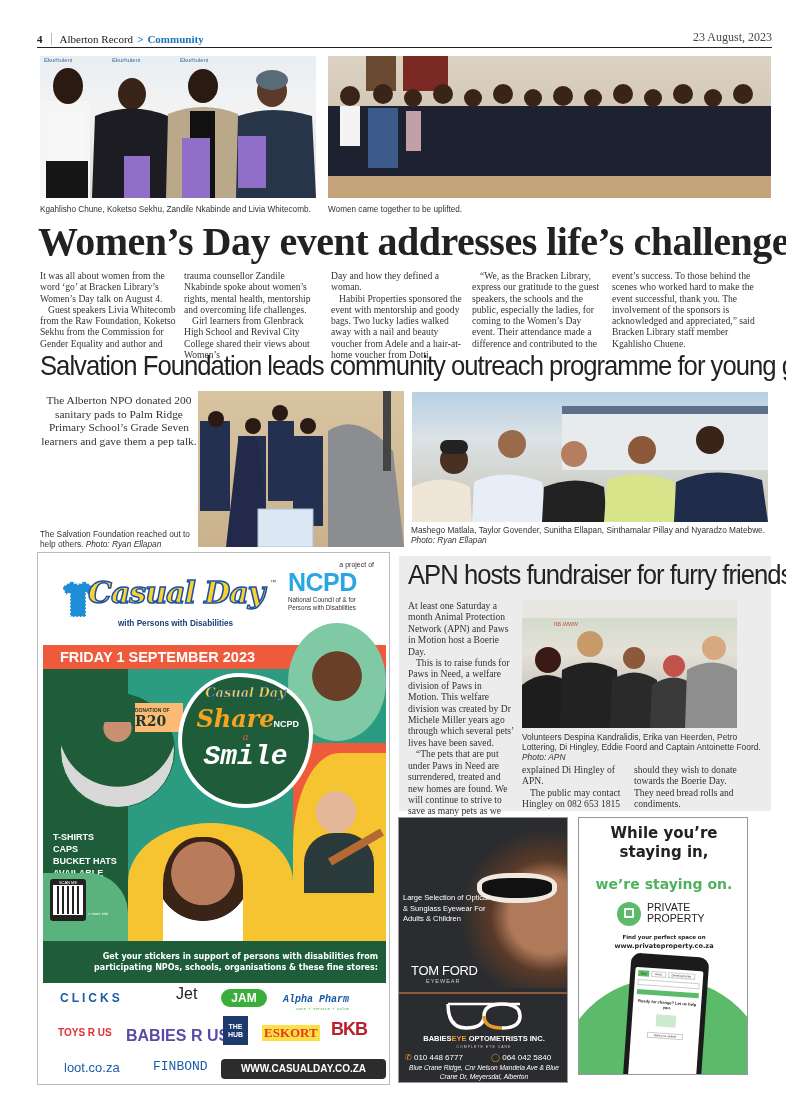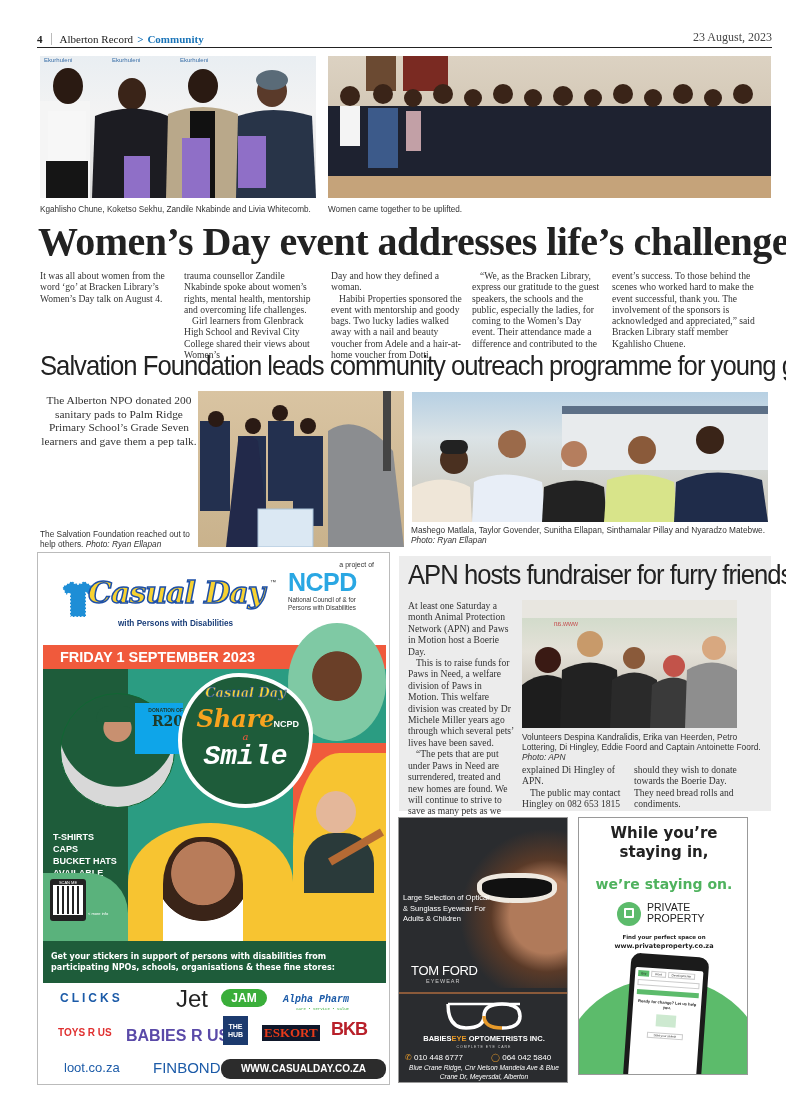--- a/index.html
+++ b/index.html
@@ -93,20 +93,21 @@
     <rect x="78" y="55" width="15" height="40" fill="#c2a0a6"></rect>
     <rect x="0" y="120" width="443" height="22" fill="#c5a37a"></rect>
   </svg>
 </div>
 <div class="abs cap" style="left:40px;top:205px;width:280px;font-size:8.2px">Kgahlisho Chune, Koketso Sekhu, Zandile Nkabinde and Livia Whitecomb.</div>
 <div class="abs cap" style="left:328px;top:205px;width:300px;font-size:8.2px">Women came together to be uplifted.</div>
 
 <h1 class="abs headline-serif" style="left:38px;top:222px;width:740px;white-space:nowrap">Women’s Day event addresses life’s challenges</h1>
 <div class="abs body-col" style="left:40px;top:270px;width:138px">
   <p>It was all about women from the word ‘go’ at Bracken Library’s Women’s Day talk on August 4.</p>
+  <p>Guest speakers Livia Whitecomb from the Raw Foundation, Koketso Sekhu from the Commission for Gender Equality and author and</p>
 </div>
 <div class="abs body-col" style="left:184px;top:270px;width:140px">
   <p>trauma counsellor Zandile Nkabinde spoke about women’s rights, mental health, mentorship and overcoming life challenges.</p>
   <p>Girl learners from Glenbrack High School and Revival City College shared their views about Women’s</p>
 </div>
 <div class="abs body-col" style="left:331px;top:270px;width:132px">
   <p>Day and how they defined a woman.</p>
   <p>Habibi Properties sponsored the event with mentorship and goody bags. Two lucky ladies walked away with a nail and beauty voucher from Adele and a hair-at-home voucher from Dotti.</p>
 </div>
 <div class="abs body-col" style="left:472px;top:270px;width:132px">
@@ -189,21 +190,21 @@
   <div class="abs" style="left:5px;top:116px;width:85px;height:272px;background:#1e5c3a"></div>
   <div class="abs" style="left:255px;top:190px;width:93px;height:90px;background:#f05a3c"></div>
   <div class="abs" style="left:255px;top:200px;width:93px;height:188px;background:#f7c431;border-radius:50% 0 0 0"></div>
 
   <div class="abs" style="left:250px;top:70px;width:98px;height:118px;border-radius:50% 50% 50% 50%;background:radial-gradient(circle at 50% 45%,#6a3f28 0 30%,#7fc9a4 31%);overflow:hidden"></div>
 
   <div class="abs" style="left:22px;top:140px;width:115px;height:115px;border-radius:50%;background:radial-gradient(circle at 50% 30%,#c89070 0 14%,#1e5c3a 15% 60%,#d8d8d8 61%);overflow:hidden;border:1px solid #163">
     <div style="position:absolute;left:35px;top:12px;width:40px;height:16px;background:#1e5c3a;border-radius:20px 20px 4px 4px"></div>
   </div>
 
-  <div class="abs" style="left:97px;top:150px;width:48px;height:51px;background:#0ea5e9;text-align:right;font-family:'Liberation Sans',sans-serif">
+  <div class="abs" style="left:97px;top:150px;width:48px;height:29px;background:#fdba74;text-align:left;font-family:'Liberation Sans',sans-serif">
     <div style="font-size:5px;font-weight:bold;color:#1e3a2a;margin-top:4px">DONATION OF</div>
     <div style="font-size:14px;font-weight:bold;color:#1e3a2a;font-family:'DejaVu Serif',serif">R20</div>
   </div>
 
   <div class="abs" style="left:140px;top:120px;width:135px;height:135px;background:#1e5c3a;border:4px solid #fff;border-radius:45% 55% 50% 50% / 50% 45% 55% 50%;text-align:center">
     <div style="font-family:'DejaVu Serif',serif;font-style:italic;font-weight:bold;font-size:13px;color:#f7d231;-webkit-text-stroke:.5px #1d4fa8;margin-top:8px">Casual Day</div>
     <div style="font-family:'DejaVu Serif',serif;font-style:italic;font-weight:bold;font-size:24px;color:#f7a31f;line-height:26px;margin-top:6px;margin-left:-20px">Share</div>
     <div style="font-family:'DejaVu Serif',serif;font-style:italic;font-size:10px;color:#f05a3c;line-height:10px">a</div>
     <div style="font-family:Liberation Mono, monospace;font-style:italic;font-weight:bold;font-size:28px;color:#fff;line-height:30px">Smile</div>
     <div style="position:absolute;right:10px;top:42px;font-family:'Liberation Sans',sans-serif;font-weight:bold;font-size:9px;color:#fff">NCPD</div>
@@ -227,37 +228,37 @@
   </div>
 
   <div class="abs" style="left:5px;top:320px;width:85px;height:68px;background:#5ab27c;border-radius:0 40px 0 0"></div>
   <div class="abs" style="left:12px;top:326px;width:36px;height:42px;background:#222;border-radius:3px;text-align:center">
     <div style="font-size:4px;color:#fff;font-family:'Liberation Sans',sans-serif;line-height:7px">SCAN ME</div>
     <div style="margin:0 auto;width:28px;height:28px;background:repeating-linear-gradient(90deg,#fff 0 3px,#222 3px 5px),#fff;background-blend-mode:multiply;outline:1px solid #fff"></div>
   </div>
   <div class="abs" style="left:50px;top:358px;font-size:4px;color:#fff;font-family:'Liberation Sans',sans-serif">&lt; more info</div>
 
 
-  <div class="abs" style="left:5px;top:388px;width:343px;height:42px;background:#1e5c3a;color:#fff;text-align:left;font-family:'DejaVu Sans',sans-serif;font-weight:bold;font-size:8px;line-height:11px;padding:10px 8px 0">Get your stickers in support of persons with disabilities from participating NPOs, schools, organisations &amp; these fine stores:</div>
+  <div class="abs" style="left:5px;top:388px;width:343px;height:42px;background:#1e5c3a;color:#fff;text-align:right;font-family:'DejaVu Sans',sans-serif;font-weight:bold;font-size:8px;line-height:11px;padding:10px 8px 0">Get your stickers in support of persons with disabilities from participating NPOs, schools, organisations &amp; these fine stores:</div>
 
   <div class="abs" style="left:22px;top:438px;font-family:'Liberation Sans',sans-serif;font-weight:bold;font-size:12px;color:#1c5ba8;letter-spacing:3px">CLICKS</div>
-  <div class="abs" style="left:138px;top:432px;font-family:'Liberation Sans',sans-serif;font-size:24px;color:#222">Jet</div>
+  <div class="abs" style="left:138px;top:432px;font-family:'Liberation Sans',sans-serif;font-size:16px;color:#222">Jet</div>
   <div class="abs" style="left:183px;top:436px;width:46px;height:18px;background:#3aae3a;border-radius:9px;color:#fff;font-family:'Liberation Sans',sans-serif;font-weight:bold;font-size:12px;text-align:center;line-height:18px">JAM</div>
   <div class="abs" style="left:245px;top:436px;font-family:Liberation Mono, monospace">
     <span style="font-size:10px;font-weight:bold;font-style:italic;color:#1c5ba8">Alpha Pharm</span>
     <div style="font-size:4px;color:#3aae3a;text-align:right">Care • Service • Value</div>
   </div>
   <div class="abs" style="left:20px;top:474px;font-family:'Liberation Sans',sans-serif;font-weight:bold;font-size:10px;color:#e03030">TOYS R US</div>
   <div class="abs" style="left:88px;top:474px;font-family:'Liberation Sans',sans-serif;font-weight:bold;font-size:16px;color:#5a4aa8">BABIES R US</div>
   <div class="abs" style="left:185px;top:463px;width:25px;height:29px;background:#1c3a6e;color:#fff;font-family:'Liberation Sans',sans-serif;font-weight:bold;font-size:7px;text-align:center;padding-top:7px;line-height:8px">THE HUB</div>
-  <div class="abs" style="left:224px;top:472px;font-family:'Liberation Serif',serif;font-weight:bold;font-size:13px;color:#e63a1a;background:#0f172a;padding:0 2px">ESKORT</div>
+  <div class="abs" style="left:224px;top:472px;font-family:'Liberation Serif',serif;font-weight:bold;font-size:13px;color:#e63a1a;background:#fde047;padding:0 2px">ESKORT</div>
   <div class="abs" style="left:293px;top:466px;font-family:'Liberation Sans',sans-serif;font-weight:bold;font-size:18px;color:#b8202a;letter-spacing:-1px">BKB</div>
   <div class="abs" style="left:26px;top:507px;font-family:'Liberation Sans',sans-serif;font-size:13px;color:#1c5ba8">loot.co.za</div>
-  <div class="abs" style="left:115px;top:506px;font-family:Liberation Sans, sans-serif;font-size:15px;color:#1c5ba8">FINBOND</div>
-  <div class="abs" style="left:183px;top:506px;width:165px;height:20px;background:#2c2c2c;border-radius:9px;color:#fff;font-family:'Liberation Sans',sans-serif;font-weight:bold;font-size:10px;text-align:center;line-height:20px">WWW.CASUALDAY.CO.ZA</div>
+  <div class="abs" style="left:115px;top:506px;font-family:Liberation Mono, monospace;font-size:13px;color:#1c5ba8">FINBOND</div>
+  <div class="abs" style="left:183px;top:506px;width:165px;height:20px;background:#2c2c2c;border-radius:4px;color:#fff;font-family:'Liberation Sans',sans-serif;font-weight:bold;font-size:10px;text-align:center;line-height:20px">WWW.CASUALDAY.CO.ZA</div>
 </div>
 
 <div class="abs apn"></div>
 <h2 class="abs headline-cond" style="left:408px;top:560px;width:400px;white-space:nowrap;font-weight:normal">APN hosts fundraiser for furry friends</h2>
 <div class="abs apn-col" style="left:408px;top:600px;width:106px">
   <p>At least one Saturday a month Animal Protection Network (APN) and Paws in Motion host a Boerie Day.</p>
   <p style="text-indent:8px">This is to raise funds for Paws in Need, a welfare division of Paws in Motion. This welfare division was created by Dr Michele Miller years ago through which several pets’ lives have been saved.</p>
   <p style="text-indent:8px">“The pets that are put under Paws in Need are surrendered, treated and new homes are found. We will continue to strive to save as many pets as we can with the help of the public that supports us,”</p>
 </div>
 <div class="abs photo" style="left:522px;top:600px;width:215px;height:128px;background:linear-gradient(180deg,#c9d8c4 0%,#e4e1d8 40%,#b9b2a6 100%)">

